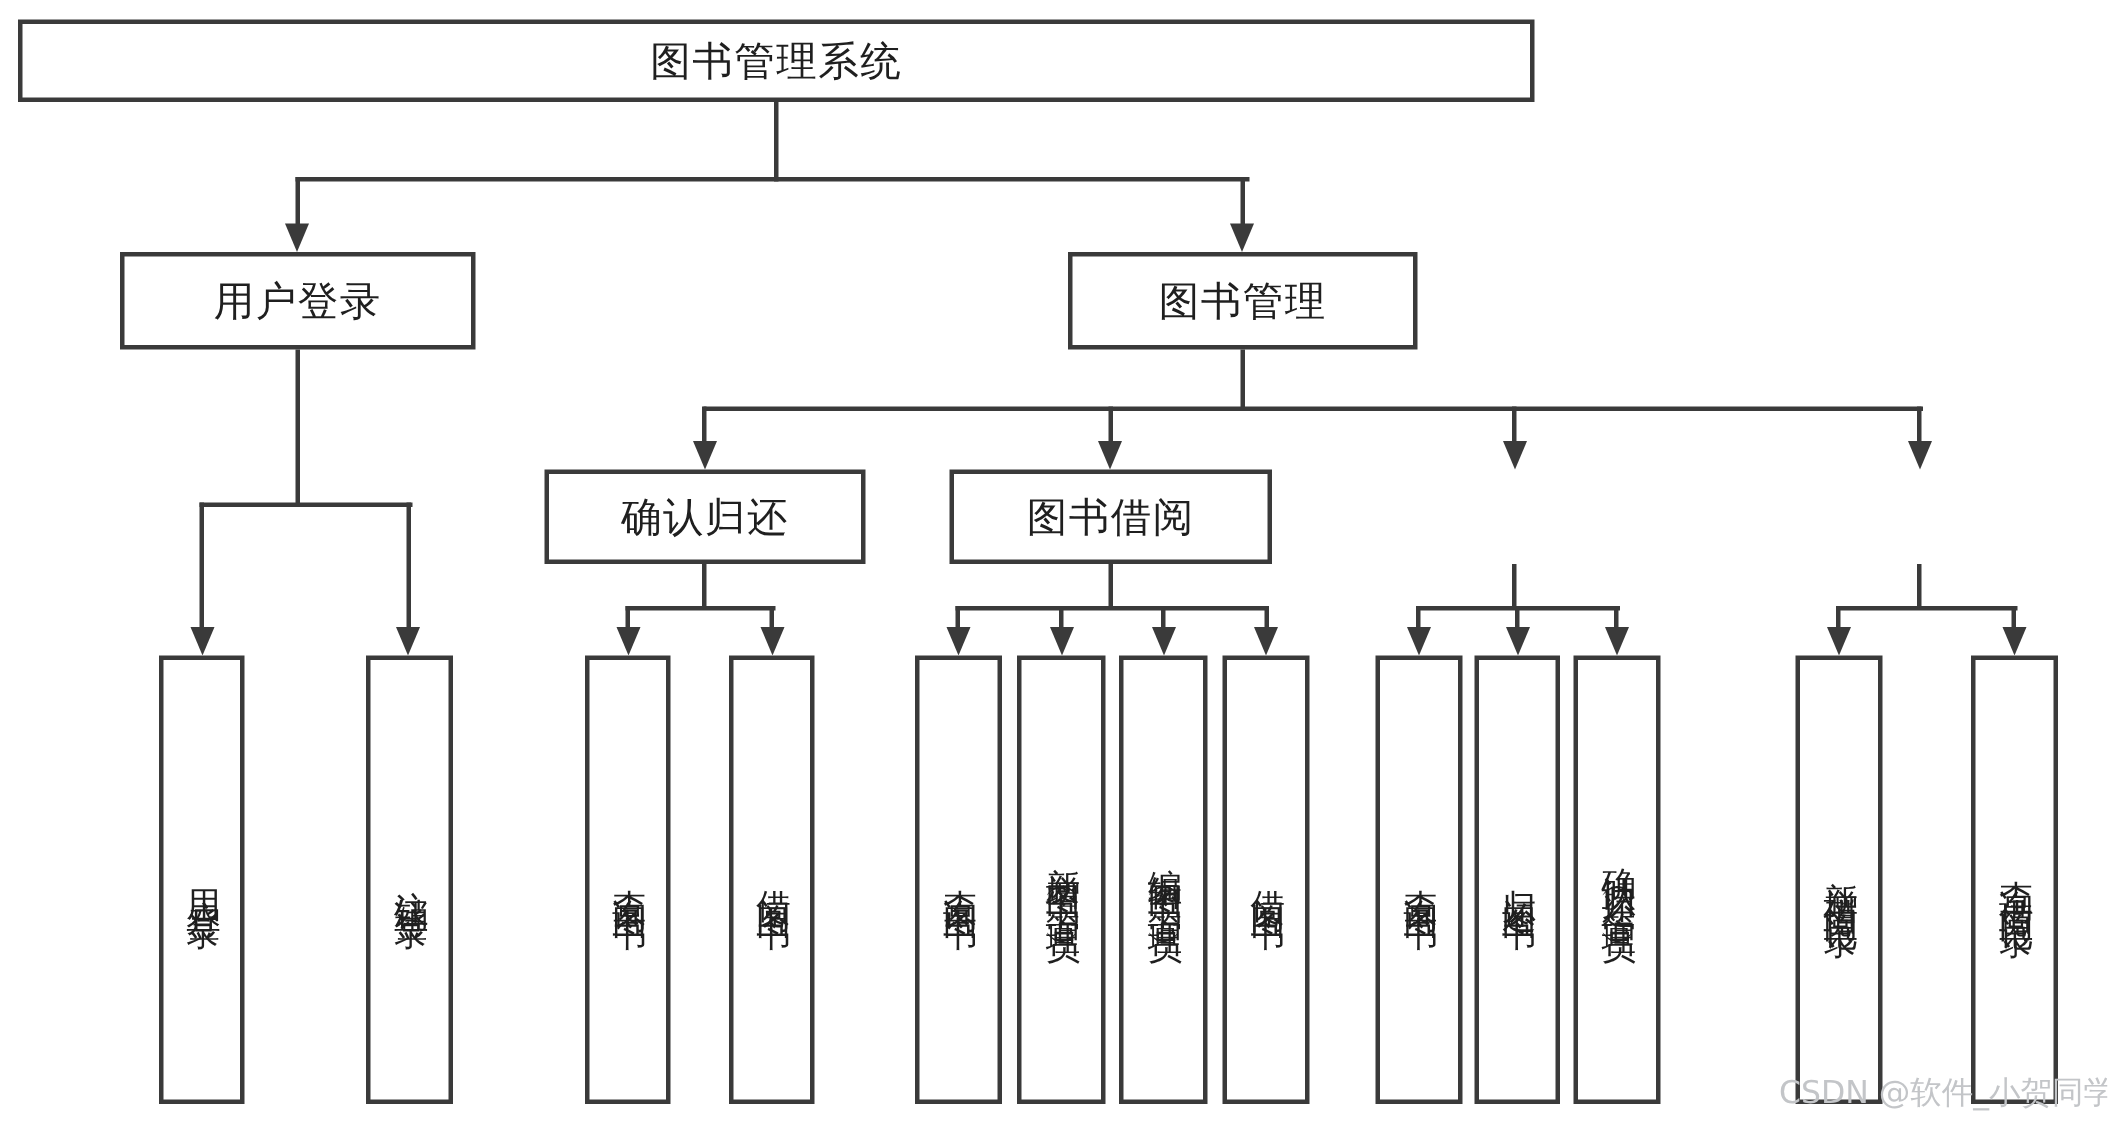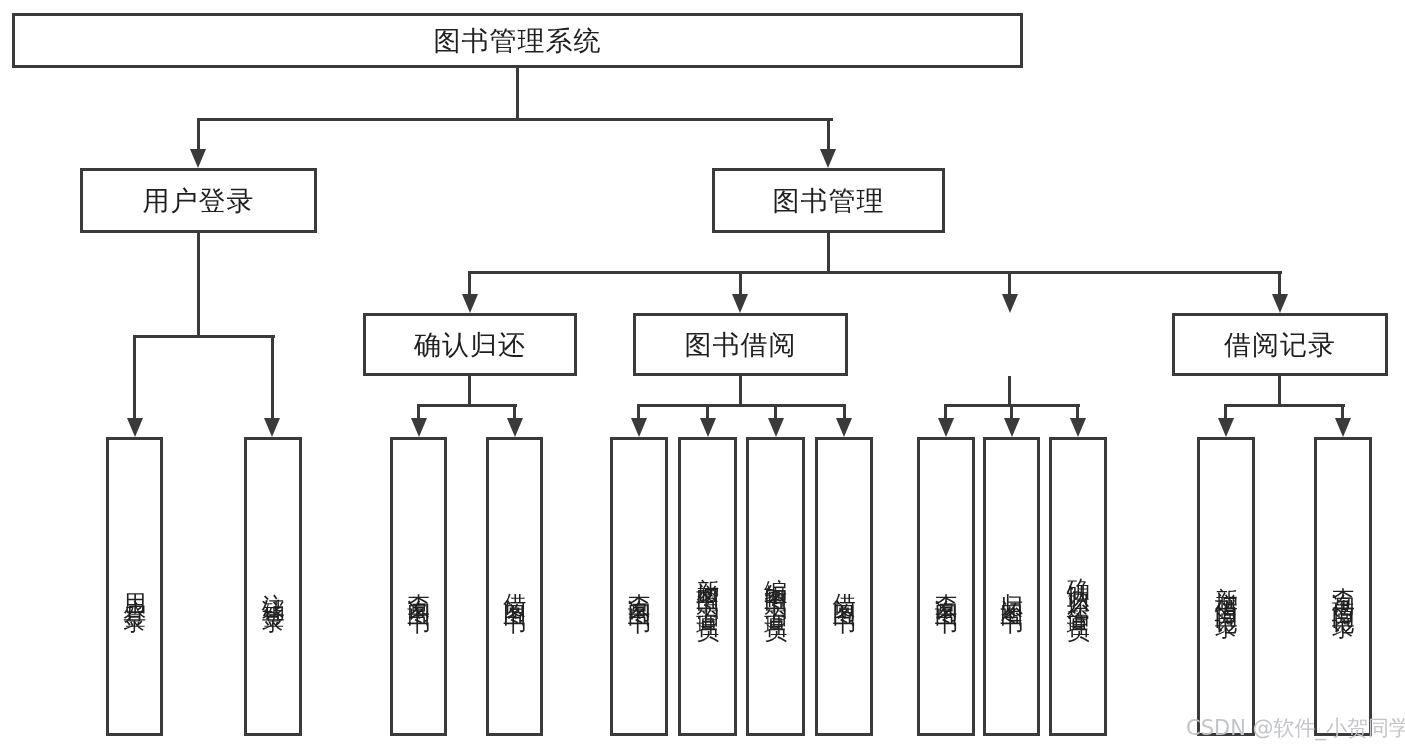--- a/index.html
+++ b/index.html
@@ -101,23 +101,20 @@
   <div class="arrow" style="left:1002px;top:294px;"></div>
   <div class="line" style="left:1278px;top:271px;width:3px;height:26px;"></div>
   <div class="arrow" style="left:1272px;top:294px;"></div>
 
   <div class="box hbox" style="left:363px;top:313px;width:214px;height:63px;">
     <span>确认归还</span>
   </div>
   <div class="box hbox" style="left:633px;top:313px;width:215px;height:63px;">
     <span>图书借阅</span>
   </div>
-  <div class="box hbox" style="left:1172px;top:313px;width:216px;height:63px;">
-    <span>借阅记录</span>
-  </div>
 
   <div class="line" style="left:468px;top:376px;width:3px;height:30px;"></div>
   <div class="line" style="left:417px;top:404px;width:100px;height:3px;"></div>
   <div class="line" style="left:417px;top:404px;width:3px;height:16px;"></div>
   <div class="arrow" style="left:411px;top:418px;"></div>
   <div class="line" style="left:513px;top:404px;width:3px;height:16px;"></div>
   <div class="arrow" style="left:507px;top:418px;"></div>
 
   <div class="line" style="left:739px;top:376px;width:3px;height:30px;"></div>
   <div class="line" style="left:637px;top:404px;width:209px;height:3px;"></div>

